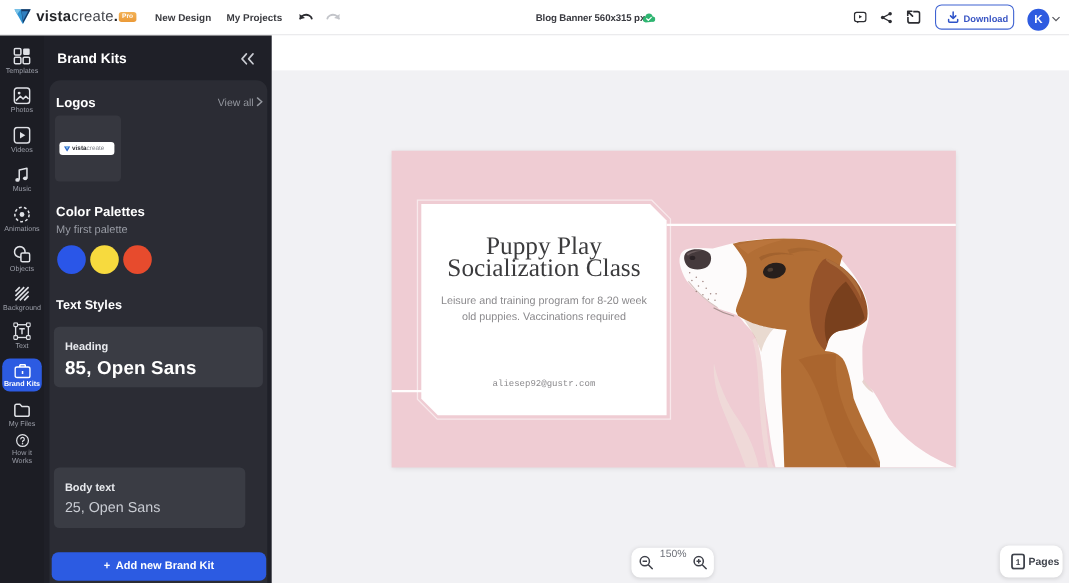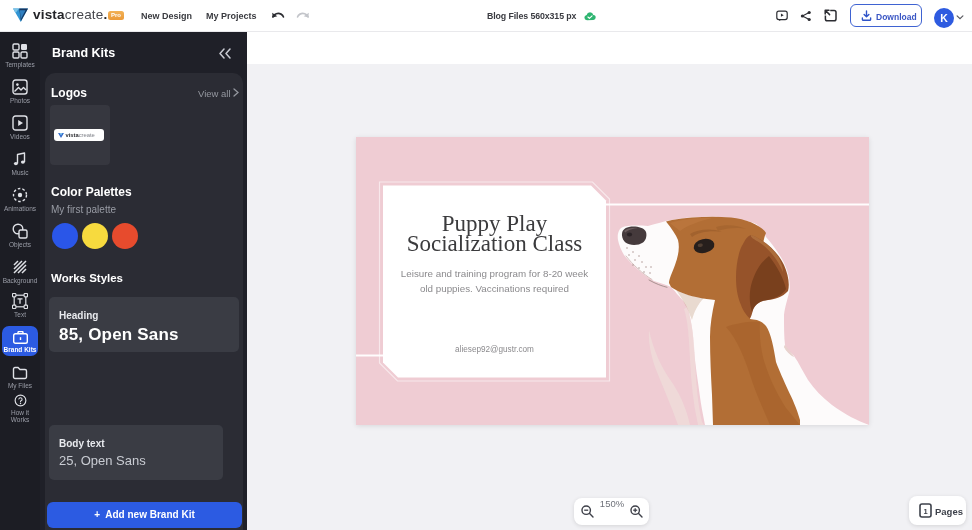--- a/index.html
+++ b/index.html
@@ -51,21 +51,21 @@
     <div class="tb-txt" style="left:206px;top:11px">My Projects</div>
 
     <svg class="abs" style="left:271px;top:10px" width="14" height="12" viewBox="0 0 16 14">
       <path d="M2,8 C3.5,4.5 8,3 11.5,4.8 C13,5.6 14,6.8 14.3,8" fill="none" stroke="#2c2d32" stroke-width="2" stroke-linecap="round"></path>
       <path d="M1.2,3.2 L1.8,8.8 L7.2,7.4 Z" fill="#2c2d32"></path>
     </svg>
     <svg class="abs" style="left:296px;top:10px" width="14" height="12" viewBox="0 0 16 14">
       <path d="M14,8 C12.5,4.5 8,3 4.5,4.8 C3,5.6 2,6.8 1.7,8" fill="none" stroke="#c3c5ca" stroke-width="2" stroke-linecap="round"></path>
       <path d="M14.8,3.2 L14.2,8.8 L8.8,7.4 Z" fill="#c3c5ca"></path>
     </svg>
-    <div class="abs" style="left:487px;top:11px;font-size:8.8px;letter-spacing:-.1px;font-weight:700;color:#3a3b41">Blog Files 560x315 px</div>
+    <div class="abs" style="left:487px;top:11px;font-size:8.8px;letter-spacing:-.1px;font-weight:700;color:#3a3b41">Blog Banner 560x315 px</div>
 
     <svg class="abs" style="left:584px;top:11px" width="12" height="11" viewBox="0 0 14 12">
       <path d="M3.5,10.5 a3.2,3.2 0 0 1 -0.4,-6.35 a4,4 0 0 1 7.8,-0.0 a2.9,2.9 0 0 1 -0.3,5.8 z" fill="#2fb571"></path>
       <path d="M4.6,6.6 L6.3,8.3 L9.4,5.2" stroke="#fff" stroke-width="1.3" fill="none" stroke-linecap="round" stroke-linejoin="round"></path>
     </svg>
 
     <svg class="abs" style="left:776px;top:10px" width="12" height="12" viewBox="0 0 15 14">
       <rect x="1" y="1" width="13" height="10.5" rx="2.5" fill="none" stroke="#2c2d32" stroke-width="1.5"></rect>
       <path d="M4,11.5 L4,13.4 L7,11.5 Z" fill="#2c2d32"></path>
       <path d="M6.2,4 L9.6,6 L6.2,8 Z" fill="#2c2d32"></path>
@@ -213,21 +213,21 @@
         <polygon points="1.6,0 5.4,0 3.5,3.4" fill="#7fc0ea"></polygon>
       </svg>
     <div class="abs" style="left:25.5px;top:99.5px;font-size:5.8px;font-weight:700;color:#2b2c31;letter-spacing:0">vista<span style="font-weight:400;color:#7e8088">create</span></div>
 
     <div class="sechead" style="left:11px;top:152.5px;font-size:12px">Color Palettes</div>
     <div class="abs" style="left:11px;top:172px;font-size:10px;color:#999ca5">My first palette</div>
     <div class="abs" style="left:12px;top:191px;width:26px;height:26px;border-radius:50%;background:#2a56e8"></div>
     <div class="abs" style="left:42px;top:191px;width:26px;height:26px;border-radius:50%;background:#f7da3e"></div>
     <div class="abs" style="left:72px;top:191px;width:26px;height:26px;border-radius:50%;background:#e74b2d"></div>
 
-    <div class="sechead" style="left:11px;top:240px;font-size:11.5px">Works Styles</div>
+    <div class="sechead" style="left:11px;top:240px;font-size:11.5px">Text Styles</div>
     <div class="abs" style="left:9px;top:265px;width:190px;height:55px;background:#3a3c44;border-radius:5px">
       <div class="abs" style="left:10px;top:13px;font-size:10px;font-weight:700;color:#e8eaee">Heading</div>
       <div class="abs" style="left:10px;top:28px;font-size:17px;font-weight:700;color:#fff;letter-spacing:.2px">85, Open Sans</div>
     </div>
     <div class="abs" style="left:9px;top:393px;width:174px;height:55px;background:#3a3c44;border-radius:5px">
       <div class="abs" style="left:10px;top:13px;font-size:10px;font-weight:700;color:#e8eaee">Body text</div>
       <div class="abs" style="left:10px;top:28px;font-size:13px;font-weight:400;color:#c9ccd3">25, Open Sans</div>
     </div>
 
     <div class="abs" style="left:7px;top:470px;width:195px;height:26px;background:#2c5be2;border-radius:6px;color:#fff;font-size:10px;font-weight:700;text-align:center;line-height:26px">+&nbsp; Add new Brand Kit</div>
@@ -348,21 +348,21 @@
           <path d="M429,208 C432,213 436,216 438,220 C434,218 430,214 428,210 Z" fill="#e8d2cd" opacity=".9"></path>
         </g>
 
           <path d="M293,193 C297,212 305,230 315,244 C322,254 328,266 332,280 L334,288 L322,288 C315,268 306,248 299,230 C295,218 292,204 293,193 Z" fill="#efdcd9" opacity=".8"></path>
           <path d="M429,208 C432,213 436,216 438,220 C434,218 430,214 428,210 Z" fill="#e8d2cd" opacity=".9"></path>
 
       </svg>
 
       <div class="dtext" style="left:-118px;top:76.5px;width:513px;font-family:'Liberation Serif',serif;font-size:23px;line-height:20.8px;color:#3b3b3d;">Puppy Play<br>Socialization Class</div>
       <div class="dtext" style="left:-118px;top:129px;width:513px;font-size:9.8px;line-height:15px;color:#8b8a8d;">Leisure and training program for 8-20 week<br>old puppies. Vaccinations required</div>
-      <div class="dtext" style="left:-118px;top:208px;width:513px;font-size:8.2px;color:#8b8a8d;">aliesep92@gustr.com</div>
+      <div class="dtext" style="left:-118px;top:208px;width:513px;font-size:8.2px;color:#8b8a8d;font-family:Liberation Mono, monospace;">aliesep92@gustr.com</div>
     </div>
 
     <div id="zoompill">
       <svg class="abs" style="left:7px;top:7px" width="13" height="13" viewBox="0 0 13 13">
         <circle cx="5.2" cy="5.2" r="4.2" fill="none" stroke="#3e4049" stroke-width="1.4"></circle>
         <line x1="8.6" y1="8.6" x2="12" y2="12" stroke="#3e4049" stroke-width="1.4" stroke-linecap="round"></line>
         <line x1="3.2" y1="5.2" x2="7.2" y2="5.2" stroke="#3e4049" stroke-width="1.3"></line>
       </svg>
       <div class="abs" style="left:24px;top:0;width:28px;text-align:center;font-size:9.5px;font-weight:400;color:#6f727a">150%</div>
       <svg class="abs" style="left:56px;top:7px" width="13" height="13" viewBox="0 0 13 13">

